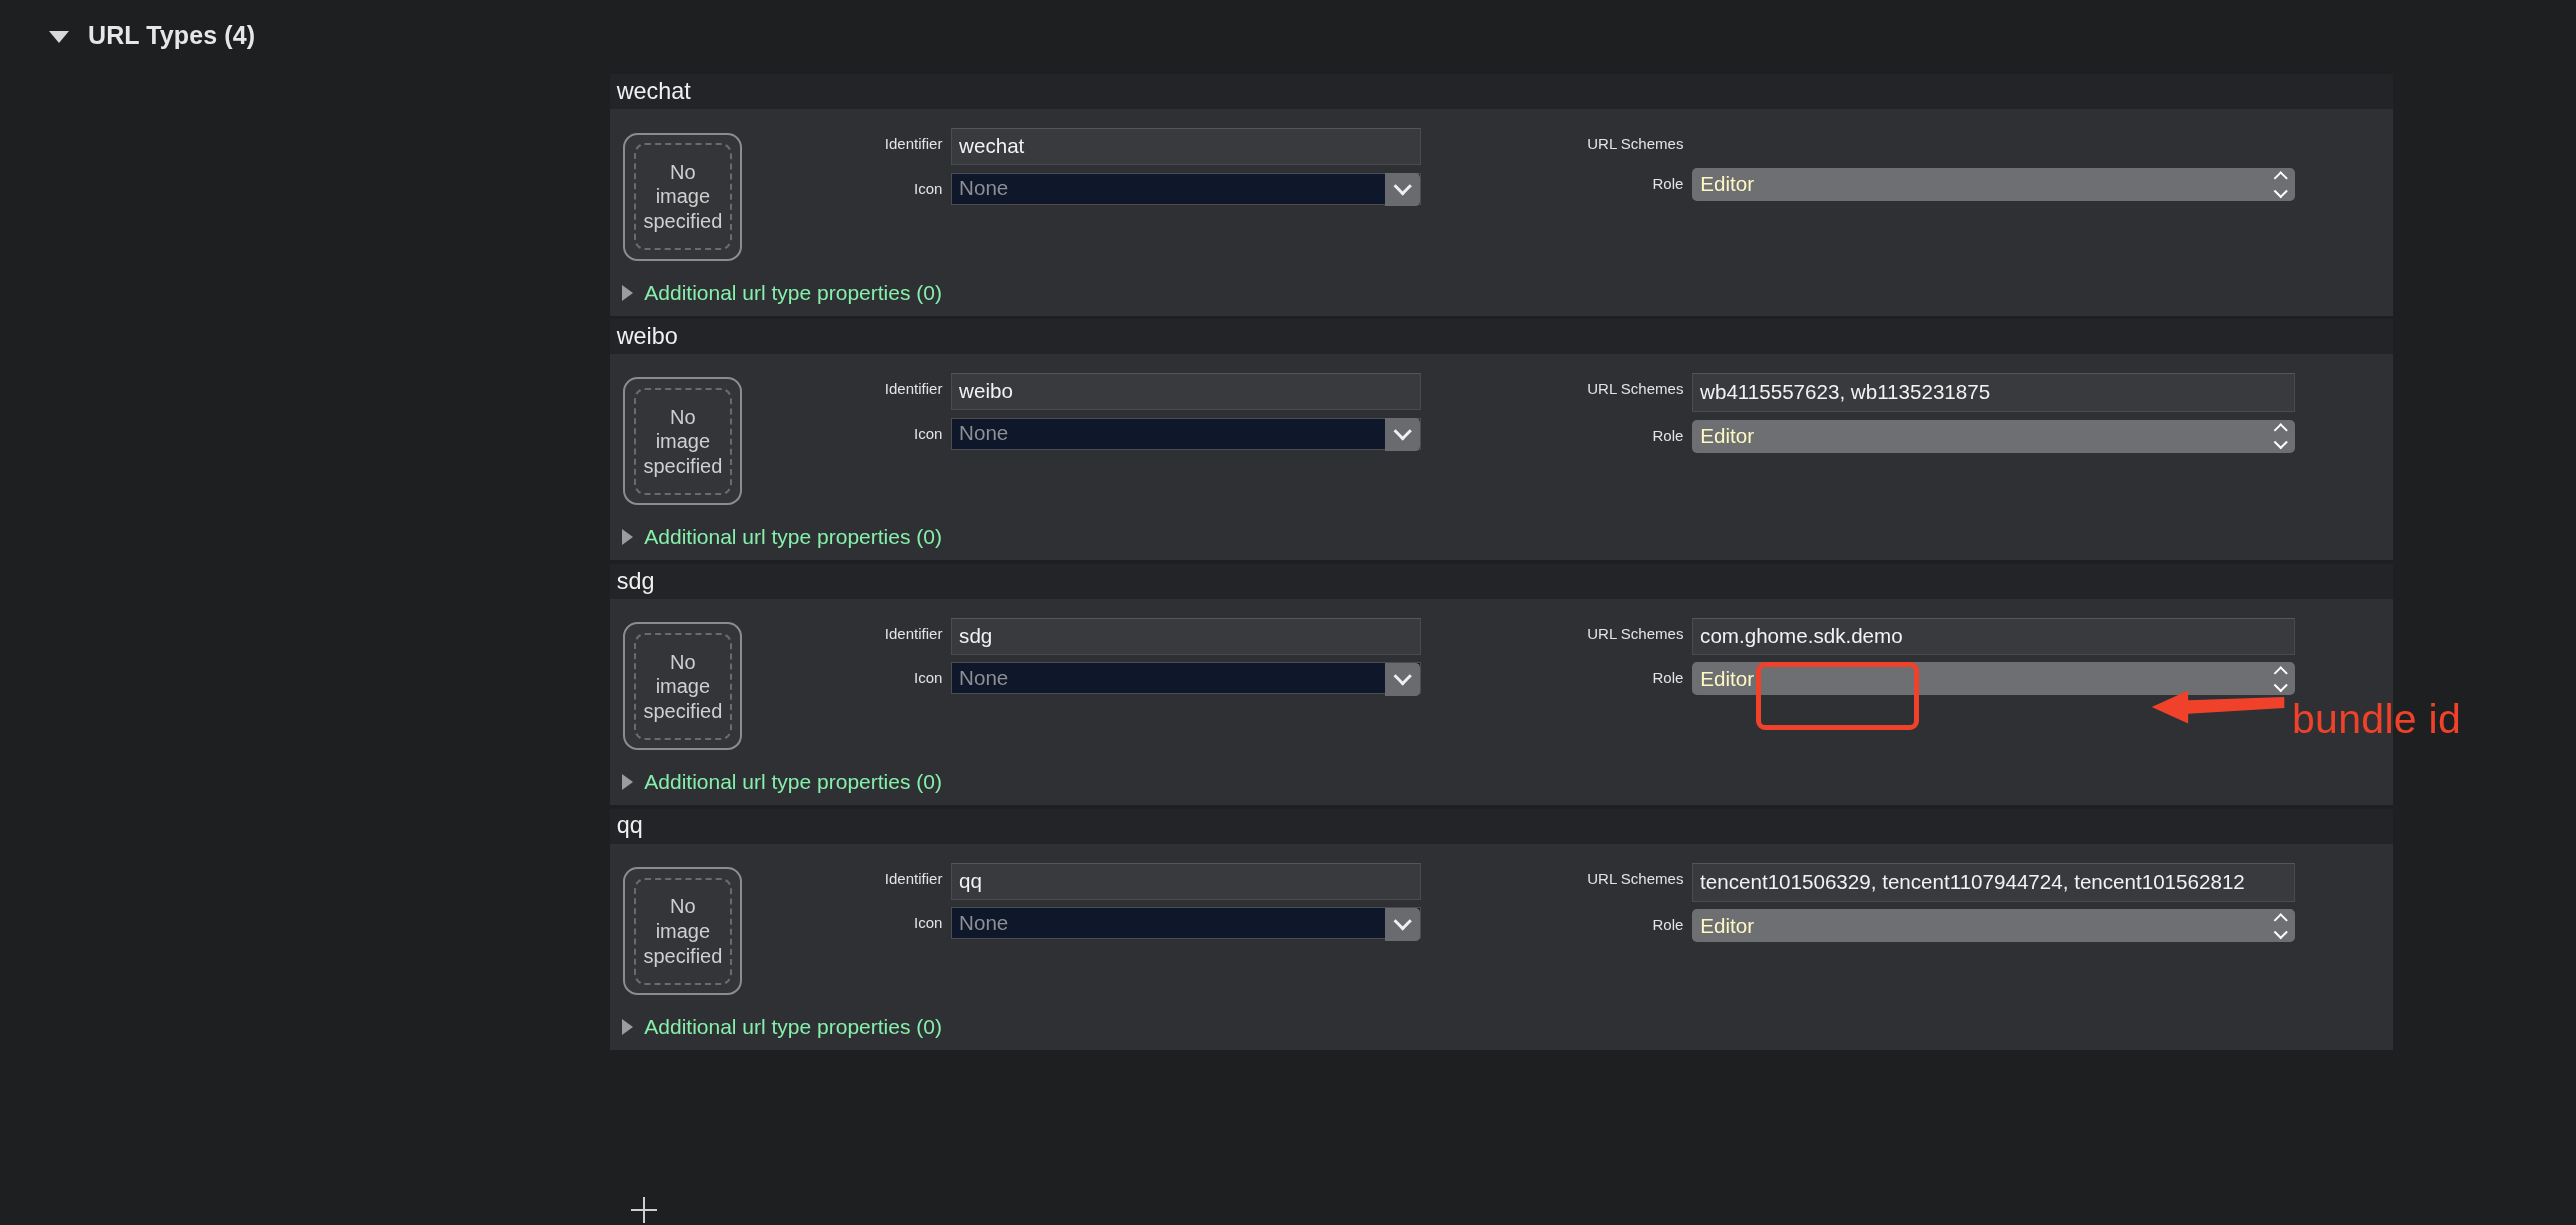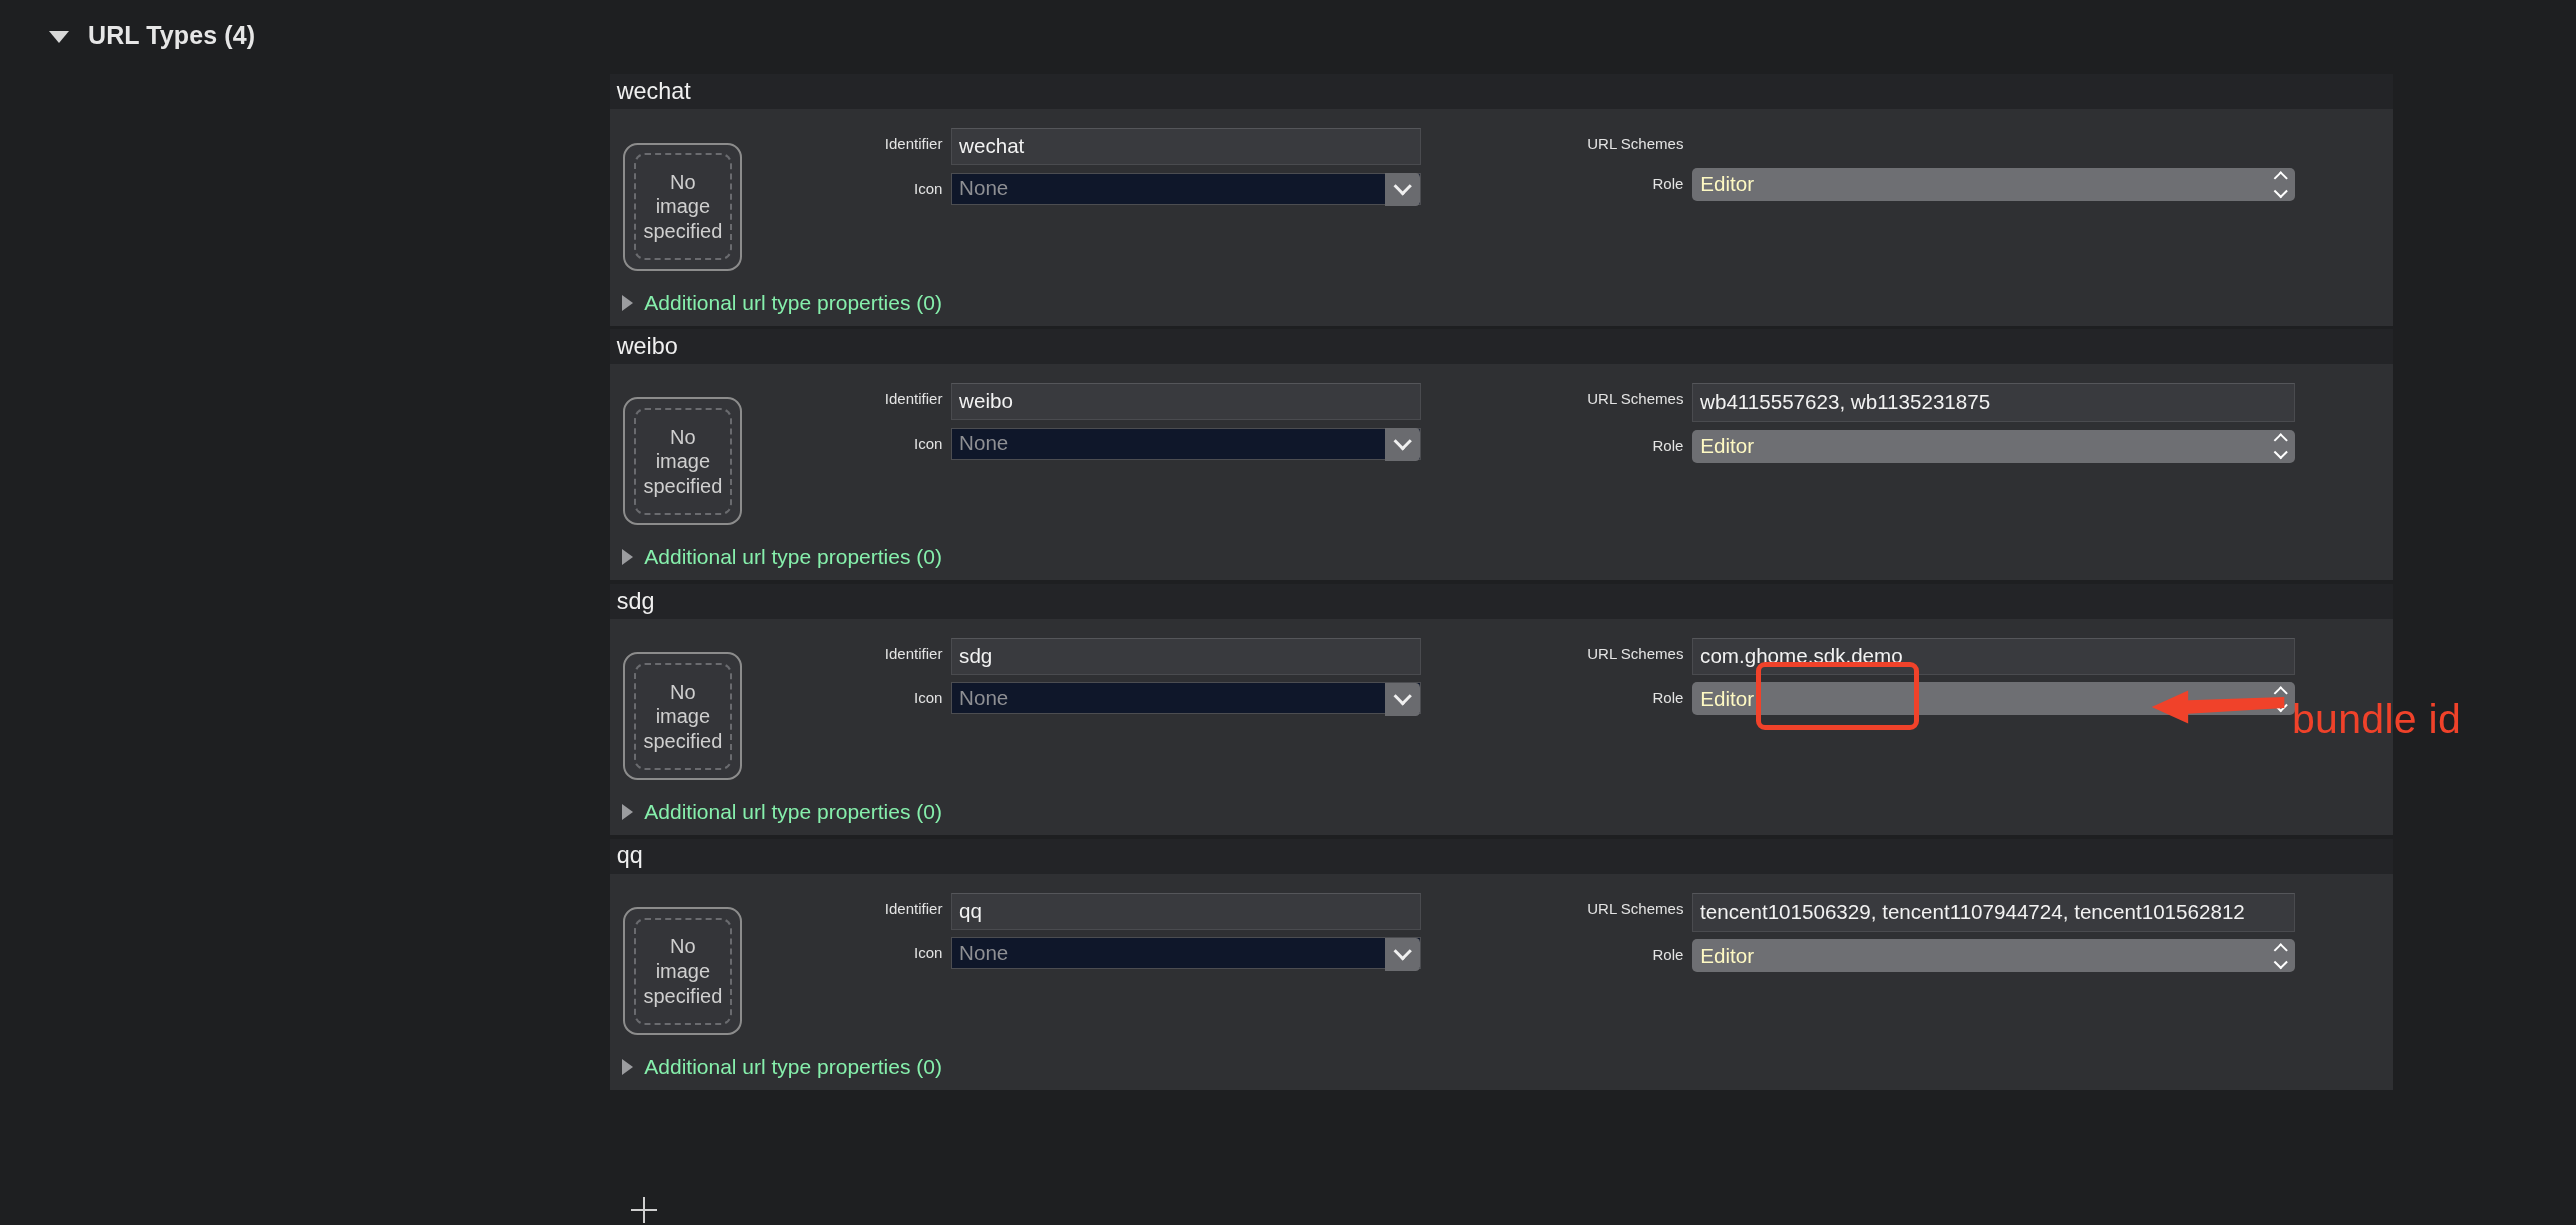--- a/index.html
+++ b/index.html
@@ -56,21 +56,21 @@
   }
 
   
   .image-well {
     width: 119px; height: 128px;
     border: 2.8px solid #8c8c8c;
     border-radius: 14.5px;
     background: #343539;
     display: flex; align-items: center; justify-content: center;
     flex: none;
-    margin-top: 19px;
+    margin-top: 9px;
   }
   .image-well-inner {
     width: 98px; height: 107px;
     border: 2.2px dashed #6a6b6f;
     border-radius: 11px;
     display: flex; flex-direction: column;
     align-items: center; justify-content: center;
     gap: 2.2px;
   }
   .image-well-inner span {

